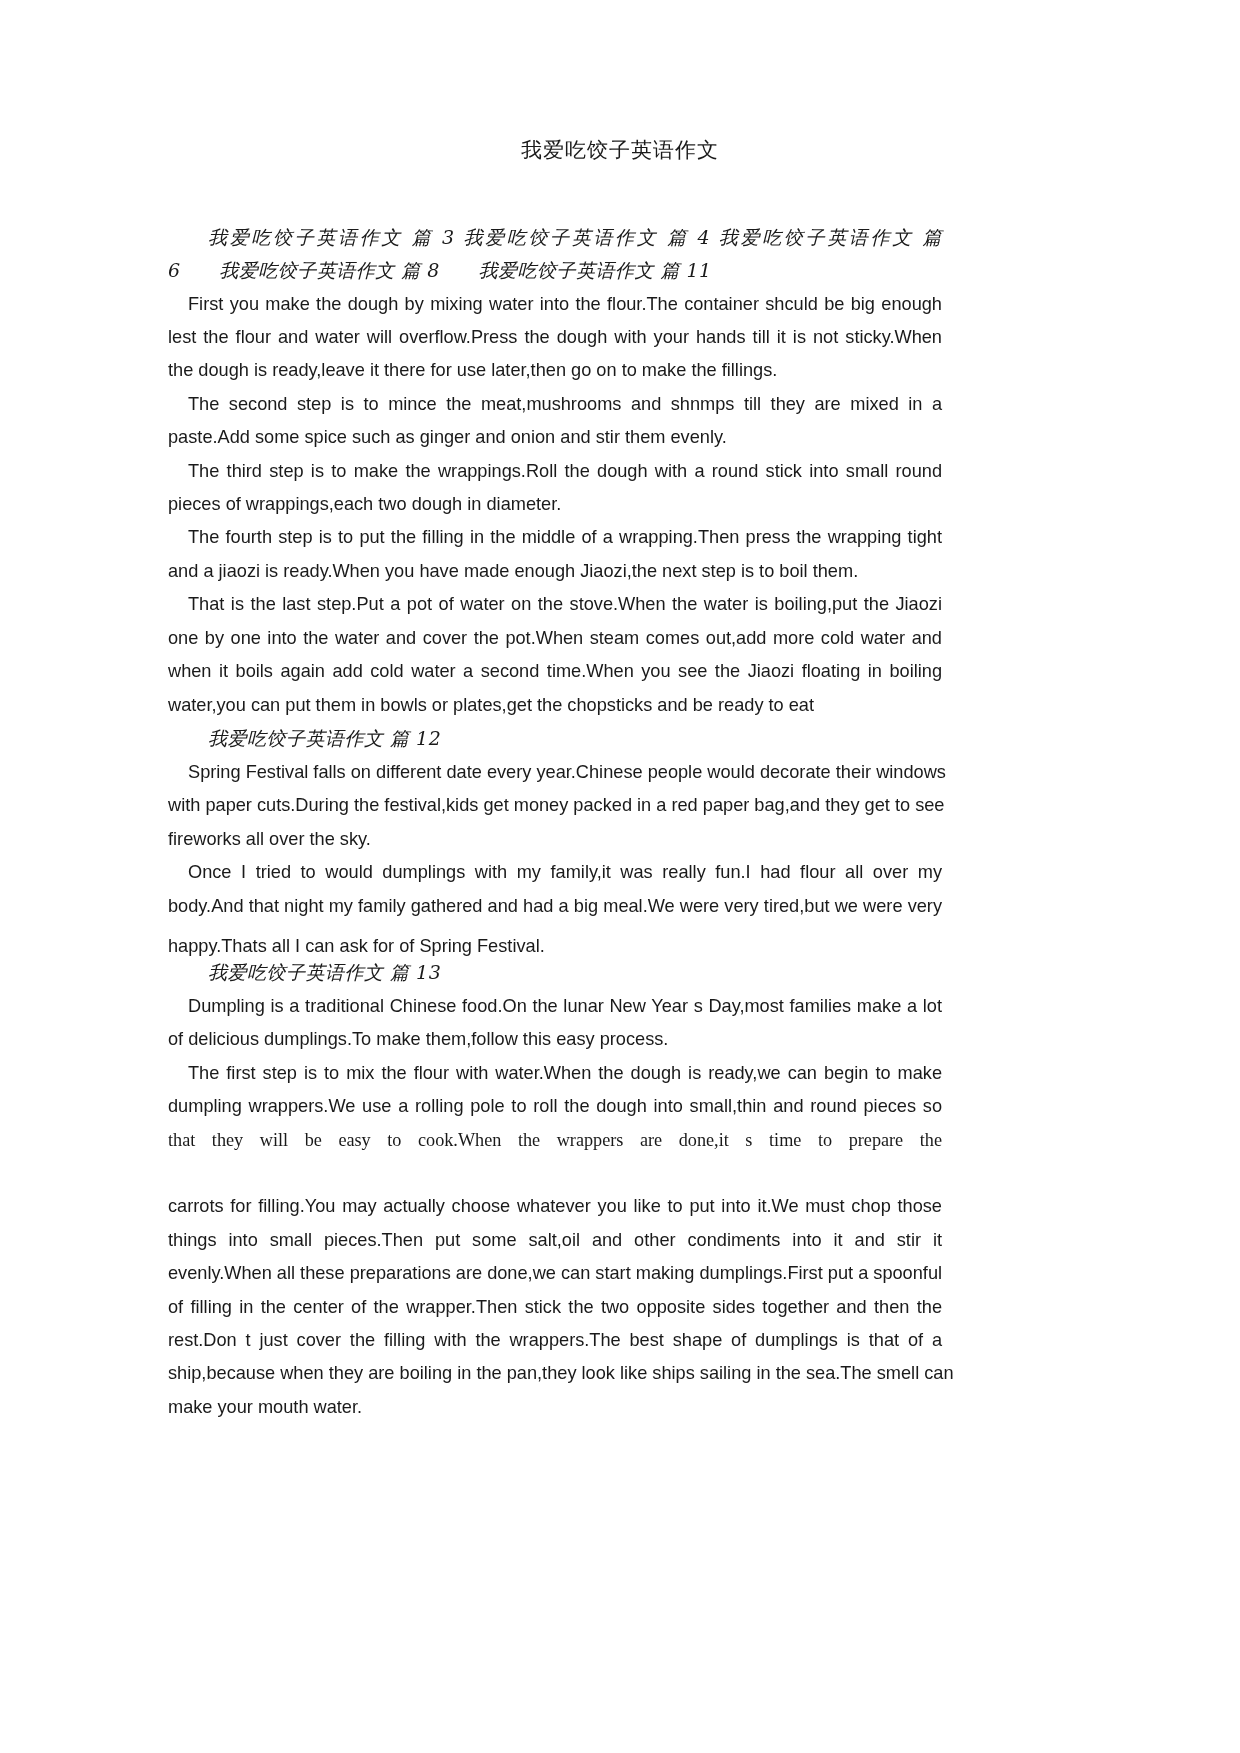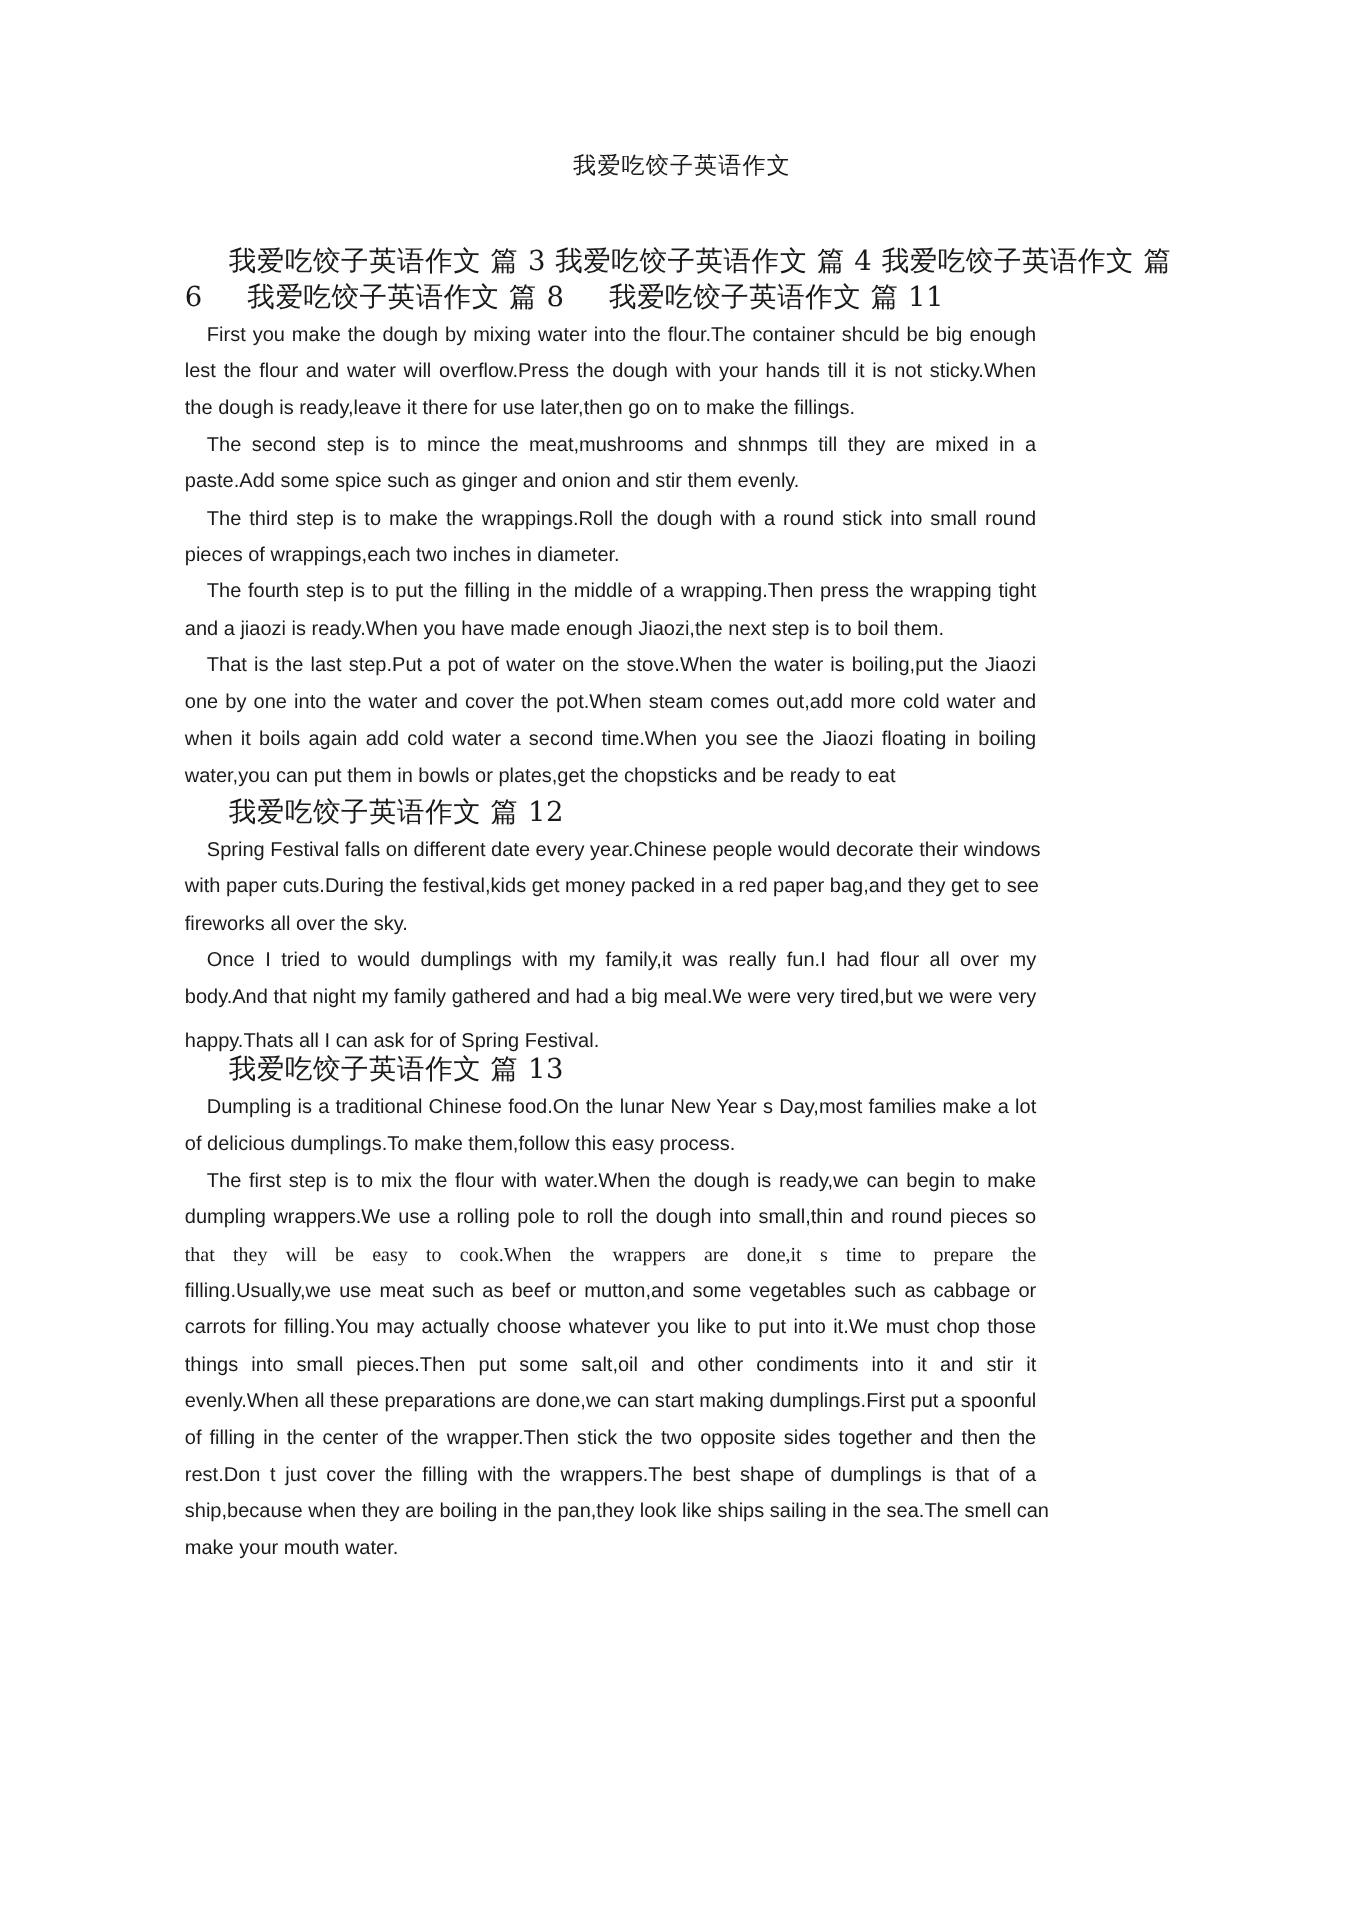--- a/index.html
+++ b/index.html
@@ -5,21 +5,21 @@
   html, body { margin: 0; padding: 0; background: #ffffff; }
   body { width: 1240px; height: 1753px; position: relative; overflow: hidden;
          font-family: "Liberation Sans", "DejaVu Sans", sans-serif; color: #1a1a1a; }
   .page { position: absolute; left: 0; top: 0; width: 1240px; height: 1689px; background: #fff; }
   .title { position: absolute; left: 0; width: 1240px; top: 136px; text-align: center;
            font-family: "DejaVu Serif", "Liberation Serif", serif; font-size: 21px; letter-spacing: 1px; }
   .line { position: absolute; left: 168px; width: 774px; height: 24px; line-height: 24px;
           font-size: 18.2px; white-space: nowrap; }
   .just { text-align: justify; text-align-last: justify; }
   .indent { padding-left: 20px; width: 754px; }
-  .cn { font-family: "DejaVu Serif", "Liberation Serif", serif; font-size: 25px; letter-spacing: 0.5px; }
+  .cn { font-family: "DejaVu Serif", "Liberation Serif", serif; font-size: 19px; letter-spacing: 0.5px; font-style: italic; }
   .heading { left: 208px; width: auto; }
   .links-row { left: 208px; width: 734px; }
   .sec-link { cursor: pointer; }
   .gap { display: inline-block; width: 32px; }
 </style>
 </head>
 <body>
 
 <div class="page">
 
@@ -38,21 +38,21 @@
   </div>
 
   <div class="line indent just" style="top:292px;">First you make the dough by mixing water into the flour.The container shculd be big enough</div>
   <div class="line just" style="top:325px;">lest the flour and water will overflow.Press the dough with your hands till it is not sticky.When</div>
   <div class="line" style="top:358px;">the dough is ready,leave it there for use later,then go on to make the fillings.</div>
 
   <div class="line" style="top:425px;">paste.Add some spice such as ginger and onion and stir them evenly.</div>
   <div class="line indent just" style="top:392px;">The second step is to mince the meat,mushrooms and shnmps till they are mixed in a</div>
 
   <div class="line indent just" style="top:459px;">The third step is to make the wrappings.Roll the dough with a round stick into small round</div>
-  <div class="line" style="top:492px;">pieces of wrappings,each two inches in diameter.</div>
+  <div class="line" style="top:492px;">pieces of wrappings,each two dough in diameter.</div>
 
   <div class="line indent just" style="top:525px;">The fourth step is to put the filling in the middle of a wrapping.Then press the wrapping tight</div>
   <div class="line" style="top:559px;">and a jiaozi is ready.When you have made enough Jiaozi,the next step is to boil them.</div>
 
   <div class="line indent just" style="top:592px;">That is the last step.Put a pot of water on the stove.When the water is boiling,put the Jiaozi</div>
   <div class="line just" style="top:626px;">one by one into the water and cover the pot.When steam comes out,add more cold water and</div>
   <div class="line just" style="top:659px;">when it boils again add cold water a second time.When you see the Jiaozi floating in boiling</div>
   <div class="line" style="top:693px;">water,you can put them in bowls or plates,get the chopsticks and be ready to eat</div>
 
   <div class="line cn heading" style="top:726px;">
@@ -70,21 +70,20 @@
   <div class="line cn heading" style="top:960px;">
     <span>我爱吃饺子英语作文</span> <span>篇 13</span>
   </div>
 
   <div class="line indent just" style="top:994px;">Dumpling is a traditional Chinese food.On the lunar New Year s Day,most families make a lot</div>
   <div class="line" style="top:1027px;">of delicious dumplings.To make them,follow this easy process.</div>
 
   <div class="line indent just" style="top:1061px;">The first step is to mix the flour with water.When the dough is ready,we can begin to make</div>
   <div class="line just" style="top:1094px;">dumpling wrappers.We use a rolling pole to roll the dough into small,thin and round pieces so</div>
   <div class="line just" style="top:1128px;font-family:Liberation Serif, serif;">that they will be easy to cook.When the wrappers are done,it s time to prepare the</div>
-  <div class="line just" style="top:1161px;">filling.Usually,we use meat such as beef or mutton,and some vegetables such as cabbage or</div>
   <div class="line just" style="top:1194px;">carrots for filling.You may actually choose whatever you like to put into it.We must chop those</div>
   <div class="line just" style="top:1228px;">things into small pieces.Then put some salt,oil and other condiments into it and stir it</div>
   <div class="line just" style="top:1261px;">evenly.When all these preparations are done,we can start making dumplings.First put a spoonful</div>
   <div class="line just" style="top:1295px;">of filling in the center of the wrapper.Then stick the two opposite sides together and then the</div>
   <div class="line just" style="top:1328px;">rest.Don t just cover the filling with the wrappers.The best shape of dumplings is that of a</div>
   <div class="line just" style="top:1361px;">ship,because when they are boiling in the pan,they look like ships sailing in the sea.The smell can</div>
   <div class="line" style="top:1395px;">make your mouth water.</div>
 
 </div>
 

